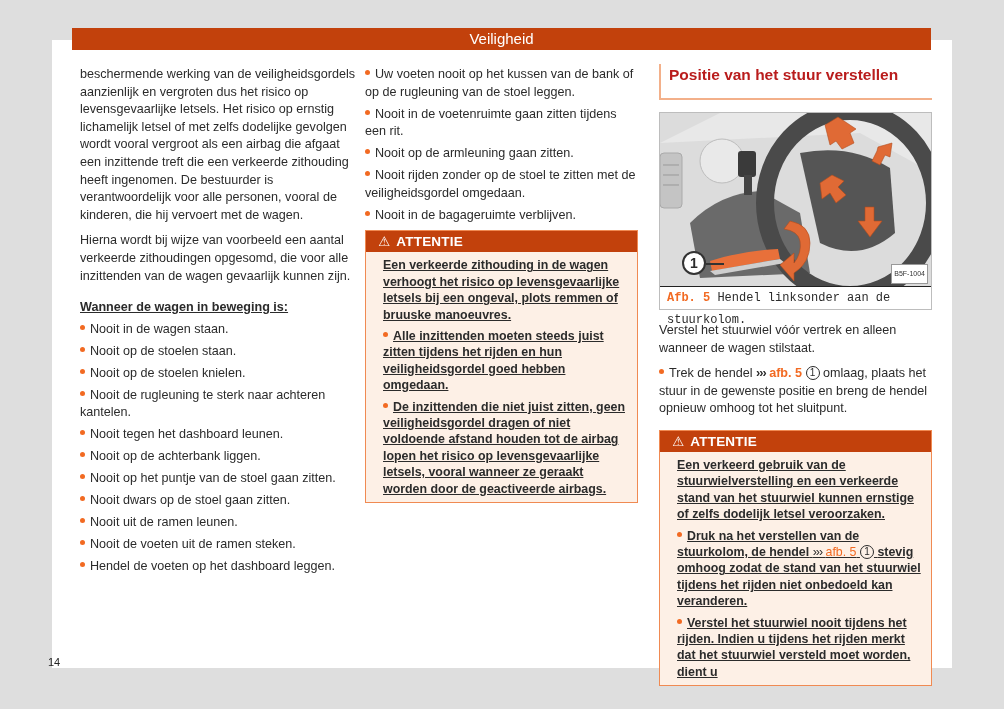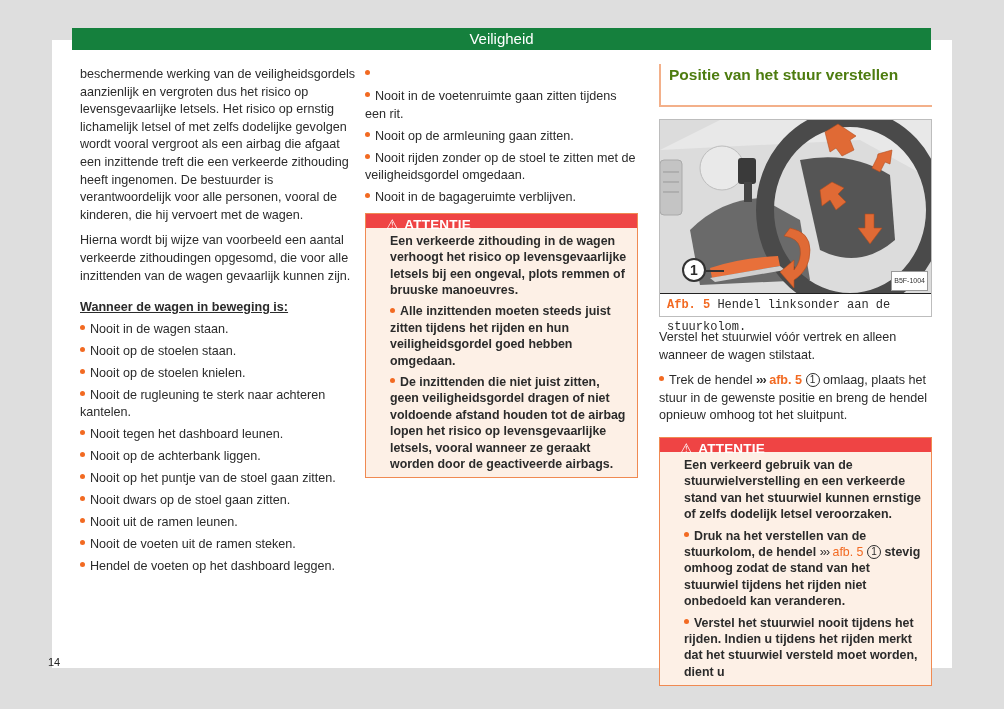--- a/index.html
+++ b/index.html
@@ -13,21 +13,21 @@
     .page {
       position: absolute;
       left: 52px; top: 40px;
       width: 900px; height: 628px;
       background: #ffffff;
     }
     .header-bar {
       position: absolute;
       left: 72px; top: 28px;
       width: 859px; height: 22px;
-      background: #15803d;
+      background: #c2410c;
       color: #fff;
       font-size: 15px;
       text-align: center;
       line-height: 22px;
       font-family: "Liberation Sans", sans-serif;
     }
     .page-number {
       position: absolute;
       left: 48px; top: 656px;
       font-size: 11px;
@@ -54,52 +54,53 @@
       margin-right: 5px;
       vertical-align: middle;
       position: relative; top: -2px;
     }
     .warning {
       border: 1px solid #f08a52;
       background: #fdf0e6;
       margin-top: 6px;
     }
     .warning-head {
-      background: #ef4444;
+      background: #c2410c;
       color: #fff;
       font-weight: bold;
       font-size: 13.5px;
-      height: 14px;
+      height: 21px;
       line-height: 21px;
-      padding-left: 20px;
+      padding-left: 12px;
       letter-spacing: 0.2px;
     }
     .warning-head .warn-icon {
       display: inline-block;
       margin-right: 6px;
       font-weight: normal;
     }
     .warning-body {
-      padding: 5px 7px 5px 24px;
+      padding: 5px 7px 5px 17px;
       font-weight: bold;
       font-size: 12.4px;
       line-height: 16.4px;
       color: #2b2b2b;
+      text-decoration: underline;
     }
     .warning-body p { margin-bottom: 5px; }
     .warning-body p:last-child { margin-bottom: 0; }
     .section-title {
       font-weight: bold;
       font-size: 15.5px;
       line-height: 22px;
       border-left: 2px solid #f3b08a;
       border-bottom: 2px solid #f3b08a;
       padding-left: 8px;
-      padding-bottom: 19px;
-      color: #4d7c0f;
+      padding-bottom: 12px;
+      color: #b91c1c;
       margin-bottom: 12px;
       margin-top: -2px;
     }
     .figure {
       border: 1px solid #bdbdbd;
       width: 273px;
       margin-bottom: 12px;
     }
     .figure-img {
       position: relative;
@@ -181,21 +182,21 @@
     <div class="list-item"><span class="bullet"></span><span>Nooit op het puntje van de stoel gaan zit­ten.</span></div>
     <div class="list-item"><span class="bullet"></span><span>Nooit dwars op de stoel gaan zitten.</span></div>
     <div class="list-item"><span class="bullet"></span><span>Nooit uit de ramen leunen.</span></div>
     <div class="list-item"><span class="bullet"></span><span>Nooit de voeten uit de ramen steken.</span></div>
     <div class="list-item"><span class="bullet"></span><span>Hendel de voeten op het dashboard leggen.</span></div>
   </div>
 </div>
 
 <div class="col col-2">
   <div>
-    <div class="list-item"><span class="bullet"></span></div>
+    <div class="list-item"><span class="bullet"></span><span>Uw voeten nooit op het kussen van de bank of op de rugleuning van de stoel leggen.</span></div>
     <div class="list-item"><span class="bullet"></span><span>Nooit in de voetenruimte gaan zitten tijdens een rit.</span></div>
     <div class="list-item"><span class="bullet"></span><span>Nooit op de armleuning gaan zitten.</span></div>
     <div class="list-item"><span class="bullet"></span><span>Nooit rijden zonder op de stoel te zitten met de veiligheidsgordel omgedaan.</span></div>
     <div class="list-item"><span class="bullet"></span><span>Nooit in de bagageruimte verblijven.</span></div>
   </div>
   <div class="warning">
     <div class="warning-head">
       <span class="warn-icon">⚠</span><span>ATTENTIE</span>
     </div>
     <div class="warning-body">

